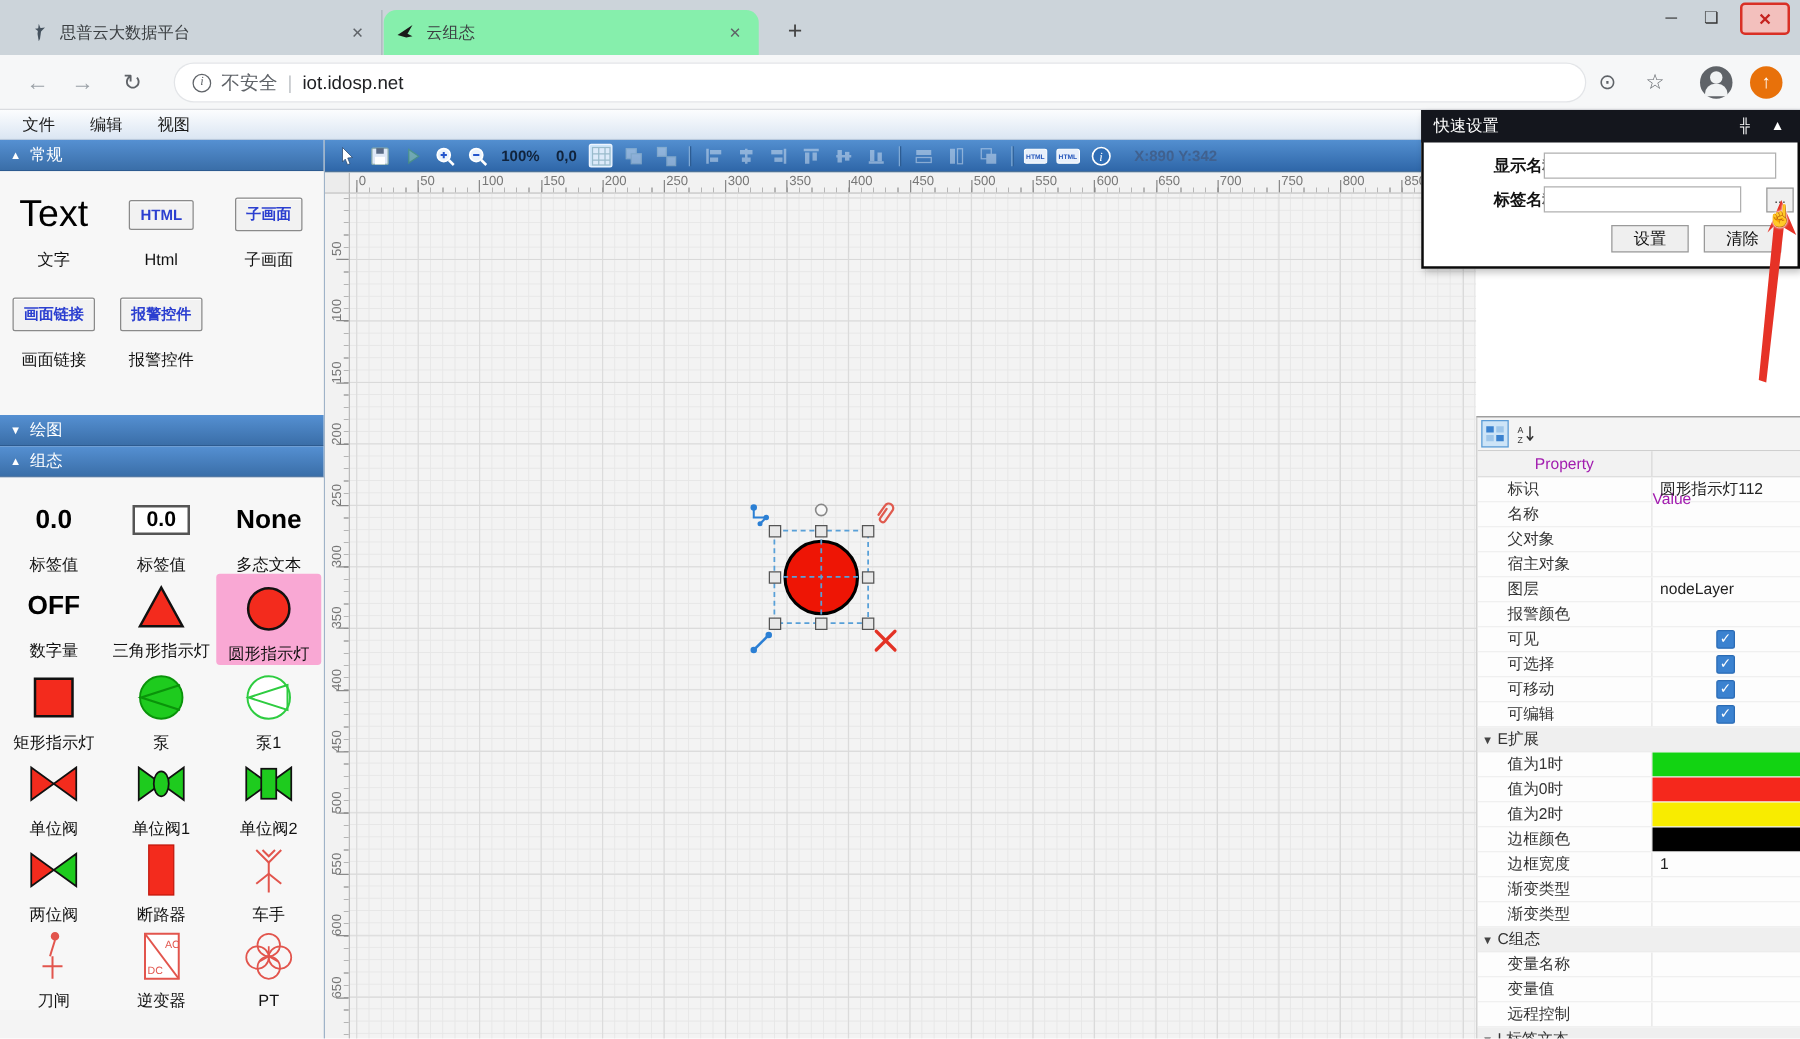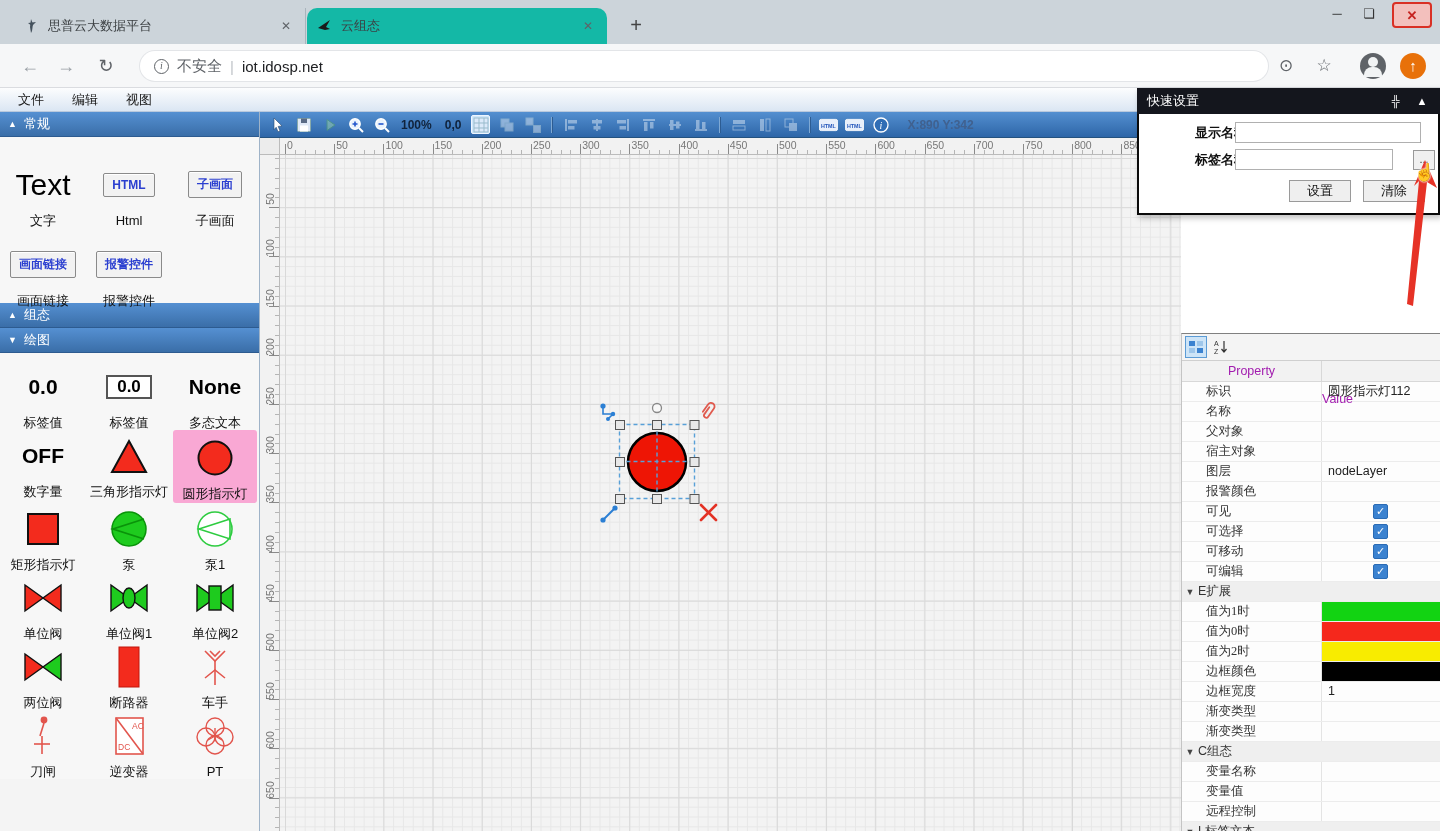--- a/index.html
+++ b/index.html
@@ -4,21 +4,21 @@
 <style>
   * { margin:0; padding:0; box-sizing:border-box; }
   html,body { background:#fff; }
   .screen { position:relative; width:1440px; height:831px; overflow:hidden;
             font-family:"Liberation Sans", sans-serif; color:#222; background:#fff; }
 
   
   .tabstrip { position:absolute; left:0; top:0; width:1440px; height:44px; background:#ccd4da; }
   .tab { position:absolute; top:8px; height:36px; display:flex; align-items:center; font-size:13px; color:#3c4043; }
   .tab-inactive { left:14px; width:292px; padding:0 10px; border-right:1px solid #a9b4bc; }
-  .tab-active { left:307px; width:300px; padding:0 10px; background:#14b8a6; border-radius:10px 10px 0 0; }
+  .tab-active { left:307px; width:300px; padding:0 10px; background:#86efac; border-radius:10px 10px 0 0; }
   .tab .fav { width:16px; height:16px; margin-right:8px; flex:0 0 16px; }
   .tab .tab-title { flex:1; overflow:hidden; white-space:nowrap; }
   .tab-close { width:18px; height:18px; text-align:center; line-height:18px; color:#5f6368; font-size:12px; border-radius:50%; }
   .tab-close::before{ content:"\2715"; }
   .newtab { position:absolute; left:622px; top:12px; width:28px; height:28px; border-radius:50%;
             text-align:center; line-height:26px; font-size:20px; color:#444; }
   .winctl { position:absolute; top:2px; height:26px; width:34px; text-align:center; line-height:24px; color:#333; font-size:13px; }
   .win-min { left:1320px; } .win-min::before{content:"\2500";}
   .win-restore { left:1352px; } .win-restore::before{content:"\274F";}
   .win-close { left:1392px; width:40px; background:#f3c0bd; border:2px solid #d93025; border-radius:4px; color:#c5221f; font-weight:bold; }
@@ -48,22 +48,22 @@
              background:linear-gradient(#fcfdfe,#dbe6f3); border-bottom:1px solid #b9c9dd;
              font-size:13px; color:#1a1a1a; padding-left:18px; display:flex; align-items:center; gap:28px; }
 
   
   .palette { position:absolute; left:0; top:112px; width:260px; height:719px; background:#f4f4f4; border-right:1px solid #9fb3c8; overflow:hidden; }
   .sec-hdr { height:25px; background:linear-gradient(#5590d2,#3a6ea8); color:#fff; font-size:13px;
              display:flex; align-items:center; padding-left:8px; border-bottom:1px solid #2d5b90; }
   .sec-arrow { font-size:9px; margin-right:7px; }
   .sec-arrow.exp::before{ content:"\25B2"; }
   .sec-arrow.col::before{ content:"\25BC"; }
-  .pal-general { height:166px; background:#f7f7f7; display:grid; grid-template-columns:86px 86px 86px; grid-auto-rows:80px;
-                 justify-items:center; align-items:center; padding-top:16px; }
+  .pal-general { height:195px; background:#f7f7f7; display:grid; grid-template-columns:86px 86px 86px; grid-auto-rows:80px;
+                 justify-items:center; align-items:center; padding-top:3px; }
   .pal-scada { background:#f7f7f7; display:grid; grid-template-columns:86px 86px 86px; justify-items:center; padding-top:8px; }
   .pitem { width:84px; display:flex; flex-direction:column; align-items:center; justify-content:flex-start; text-align:center; }
   .pitem .icn { height:52px; display:flex; align-items:center; justify-content:center; }
   .pitem .plabel { font-size:13px; color:#111; line-height:15px; margin-top:2px; }
   .pitem.selected { background:#f9a8d4; border-radius:3px; padding:2px 0; }
   .prev-big { font-size:30px; color:#000; }
   .prev-bold { font-size:21px; font-weight:bold; color:#000; }
   .prev-box { font-size:17px; font-weight:bold; color:#000; border:2px solid #555; padding:0 9px; background:#fff; }
   .prev-btn { font-size:12px; color:#2b3fd0; font-weight:bold; border:1px solid #8a8a8a; background:#f2f2f2;
               padding:4px 8px; border-radius:2px; box-shadow:inset 0 1px 0 #fff; white-space:nowrap; }
@@ -127,21 +127,21 @@
   .props { position:absolute; left:1181px; top:333px; width:259px; height:498px; background:#fafafa;
            border-top:1px solid #808080; border-left:1px solid #c4c4c4; overflow:hidden; font-size:12.5px; }
   .props-toolbar { height:27px; border-bottom:1px solid #cfcfcf; background:#f4f4f4; display:flex; align-items:center; padding-left:3px; gap:3px; }
   .ptool { width:22px; height:22px; display:inline-flex; align-items:center; justify-content:center; }
   .ptool.sel { background:#cde4f7; border:1px solid #5b9bd5; }
   .props-colhdr { height:21px; display:flex; background:#f2f2f2; border-bottom:1px solid #d8d8d8; color:#a21caf; }
   .props-colhdr .c1 { width:140px; text-align:center; line-height:20px; border-right:1px solid #d8d8d8; }
   .props-colhdr .c2 { flex:1; line-height:20px;margin-top:28px; }
   .prow { height:20px; display:flex; border-bottom:1px solid #ececec; background:#fdfdfd; align-items:center; }
   .prow .pname { width:140px; padding-left:24px; color:#333; border-right:1px solid #e4e4e4; line-height:19px;
-                 white-space:nowrap; overflow:hidden;font-family:Liberation Serif, serif; }
+                 white-space:nowrap; overflow:hidden; }
   .prow .pval { flex:1; height:100%; line-height:19px; padding-left:6px; color:#222; position:relative; }
   .prow.pgroup { background:#efefef; }
   .prow.pgroup .garrow { width:16px; text-align:center; font-size:9px; color:#444; }
   .prow.pgroup .garrow::before{ content:"\25BC"; }
   .prow.pgroup .gname { color:#333; }
   .pcheck { position:absolute; left:50%; top:2px; margin-left:-8px; width:15px; height:15px; background:#3b82d0;
             border:1px solid #2a6bb5; border-radius:2px; color:#fff; font-size:11px; line-height:13px; text-align:center; }
   .pcheck::before{ content:"\2713"; }
   .pcolorswatch { position:absolute; left:0; top:0; right:0; bottom:0; }
 </style>
@@ -225,26 +225,26 @@
           <div class="plabel">画面链接</div>
         </div>
         <div class="pitem">
           <div class="icn">
             <span class="prev-btn">报警控件</span>
           </div>
           <div class="plabel">报警控件</div>
         </div>
       </div>
     <div class="sec-hdr">
+      <span class="sec-arrow col"></span>
+      <span>绘图</span>
+    </div>
+    <div class="sec-hdr">
       <span class="sec-arrow exp"></span>
       <span>组态</span>
-    </div>
-    <div class="sec-hdr">
-      <span class="sec-arrow col"></span>
-      <span>绘图</span>
     </div>
     <div class="pal-scada" id="pal-scada">
         <div class="pitem">
           <div class="icn">
             <span class="prev-bold">0.0</span>
           </div>
           <div class="plabel">标签值</div>
         </div>
         <div class="pitem">
           <div class="icn">

